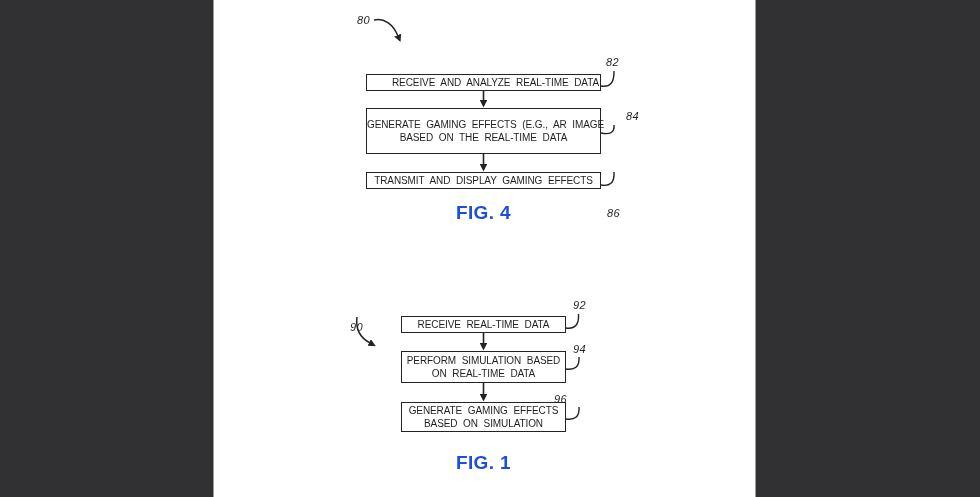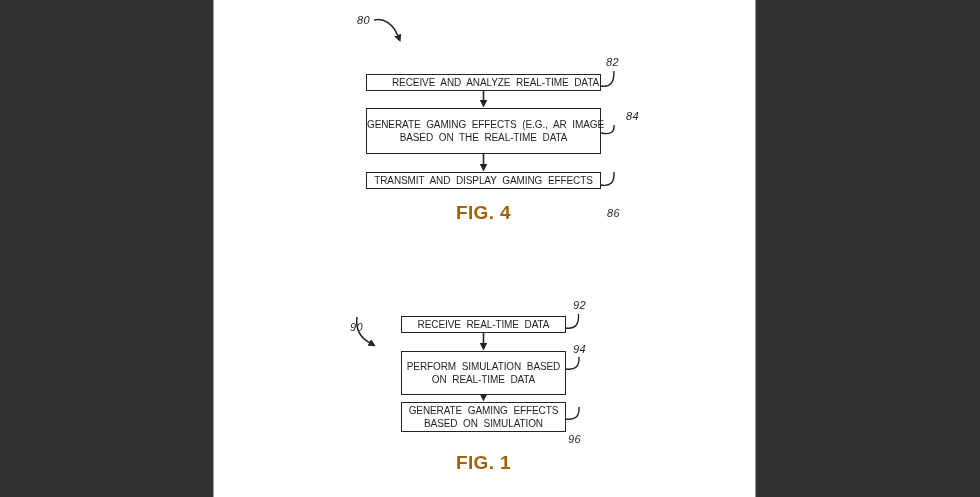--- a/index.html
+++ b/index.html
@@ -30,38 +30,38 @@
   .refnum{
     position:absolute;font-size:11px;font-style:italic;
     color:#1f1f1f;letter-spacing:0.3px;
   }
   .figlabel{
     position:absolute;font-size:11px;font-style:italic;
     color:#1f1f1f;letter-spacing:0.3px;
   }
   .caption{
     position:absolute;text-align:center;
-    font-size:19px;font-weight:bold;color:#a16207;letter-spacing:0.4px;
+    font-size:19px;font-weight:bold;color:#1d4ed8;letter-spacing:0.4px;
   }
   
   .f4-b1{left:152px;top:74px;width:235px;height:17px;padding-left:24px;}
   .f4-b2{left:152px;top:108px;width:235px;height:46px;}
   .f4-b3{left:152px;top:172px;width:235px;height:17px;}
   .f4-r1{left:392px;top:56px;}
   .f4-r2{left:412px;top:110px;}
   .f4-r3{left:393px;top:160px;margin-top:47px;}
   .f4-label{left:143px;top:14px;}
   .f4-caption{left:152px;top:202px;width:235px;}
   
   .f5-b1{left:187px;top:316px;width:165px;height:17px;}
-  .f5-b2{left:187px;top:351px;width:165px;height:44px;}
+  .f5-b2{left:187px;top:351px;width:165px;height:32px;}
   .f5-b3{left:187px;top:402px;width:165px;height:30px;}
   .f5-r1{left:359px;top:299px;text-align:right;}
   .f5-r2{left:359px;top:343px;}
-  .f5-r3{left:354px;top:393px;margin-top:40px;}
+  .f5-r3{left:340px;top:393px;}
   .f5-label{left:136px;top:300px;margin-top:21px;}
   .f5-caption{left:187px;top:452px;width:165px;}
 </style>
 </head>
 <body>
 
 <div class="stage">
   <div class="paper">
 
     <svg class="ink" width="543" height="497" viewBox="0 0 543 497">

